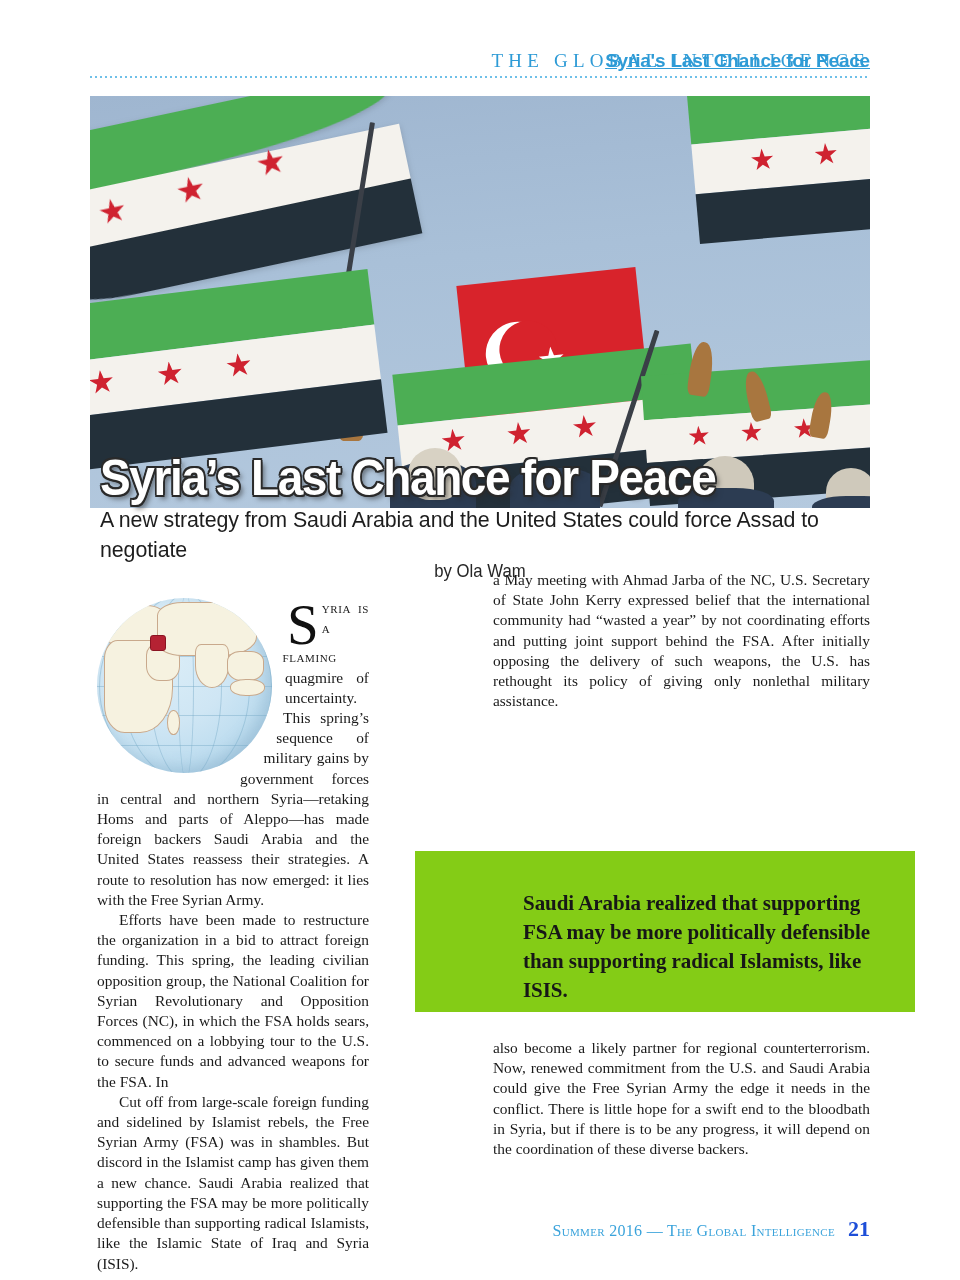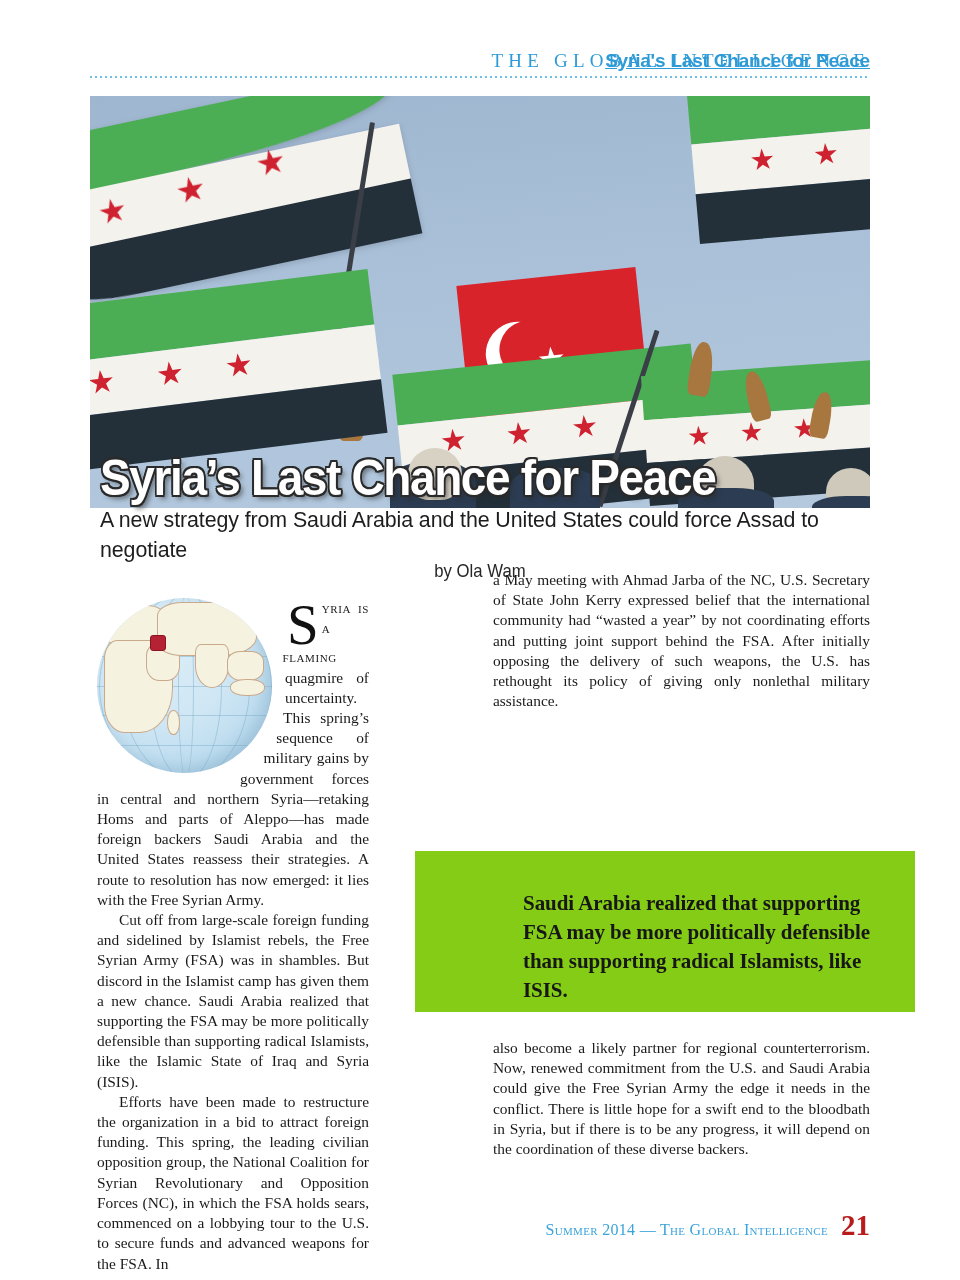--- a/index.html
+++ b/index.html
@@ -301,23 +301,23 @@
   .footer-text {
     font-family: "Liberation Serif", serif;
     font-variant: small-caps;
     font-size: 16px;
     letter-spacing: 0.3px;
     color: #3aa3db;
     white-space: nowrap;
   }
   .footer-page {
     font-family: "Liberation Serif", serif;
-    font-size: 29px;
+    font-size: 22px;
     font-weight: bold;
-    color: #b91c1c;
+    color: #1d4ed8;
   }
 </style>
 </head>
 <body>
 
 <div class="page-header">
   <div class="header-stack">
     <span class="header-magazine">THE GLOBAL INTELLIGENCE</span>
     <span class="header-article">Syria's Last Chance for Peace</span>
   </div>
@@ -421,32 +421,32 @@
       <div class="land" style="left:56%; top:26%; width:18%; height:24%; border-radius:20% 20% 55% 55%;"></div>
       <div class="land" style="left:74%; top:30%; width:20%; height:16%; border-radius:35% 35% 40% 40%;"></div>
       <div class="land" style="left:76%; top:46%; width:19%; height:9%; border-radius:45%;"></div>
       <div class="land" style="left:40%; top:64%; width:6%; height:13%; border-radius:50%;"></div>
 
       <div class="syria-hl" style="left:30.5%; top:21%; width:8%; height:8%; border-radius:18%;"></div>
     </div>
   </div>
 
   <p class="first"><span class="dropcap">S</span><span class="smallcaps">yria is a flaming</span><span> quagmire of uncertainty. This spring’s sequence of military gains by government forces in central and northern Syria—retaking Homs and parts of Aleppo—has made foreign backers Saudi Arabia and the United States reassess their strategies. A route to resolution has now emerged: it lies with the Free Syrian Army.</span></p>
+  <p>Efforts have been made to restructure the organization in a bid to attract foreign funding. This spring, the leading civilian opposition group, the National Coalition for Syrian Revolutionary and Opposition Forces (NC), in which the FSA holds sears, commenced on a lobbying tour to the U.S. to secure funds and advanced weapons for the FSA. In</p>
   <p>Cut off from large-scale foreign funding and sidelined by Islamist rebels, the Free Syrian Army (FSA) was in shambles. But discord in the Islamist camp has given them a new chance. Saudi Arabia realized that supporting the FSA may be more politically defensible than supporting radical Islamists, like the Islamic State of Iraq and Syria (ISIS).</p>
-  <p>Efforts have been made to restructure the organization in a bid to attract foreign funding. This spring, the leading civilian opposition group, the National Coalition for Syrian Revolutionary and Opposition Forces (NC), in which the FSA holds sears, commenced on a lobbying tour to the U.S. to secure funds and advanced weapons for the FSA. In</p>
 </div>
 
 <div class="col col-right-top">
   <p class="first">a May meeting with Ahmad Jarba of the NC, U.S. Secretary of State John Kerry expressed belief that the international community had “wasted a year” by not coordinating efforts and putting joint support behind the FSA. After initially opposing the delivery of such weapons, the U.S. has rethought its policy of giving only nonlethal military assistance.</p>
 </div>
 
 <div class="pullquote">
   <div class="pullquote-text">Saudi Arabia realized that supporting FSA may be more politically defensible than supporting radical Islamists, like ISIS.</div>
 </div>
 
 <div class="col col-right-bottom">
   <p class="first">also become a likely partner for regional counterterrorism. Now, renewed commitment from the U.S. and Saudi Arabia could give the Free Syrian Army the edge it needs in the conflict. There is little hope for a swift end to the bloodbath in Syria, but if there is to be any progress, it will depend on the coordination of these diverse backers.</p>
 </div>
 
 <div class="footer">
-  <span class="footer-text">Summer 2014 — The Global Intelligence</span>
+  <span class="footer-text">Summer 2016 — The Global Intelligence</span>
   <span class="footer-page">21</span>
 </div>
 
 </body></html>

